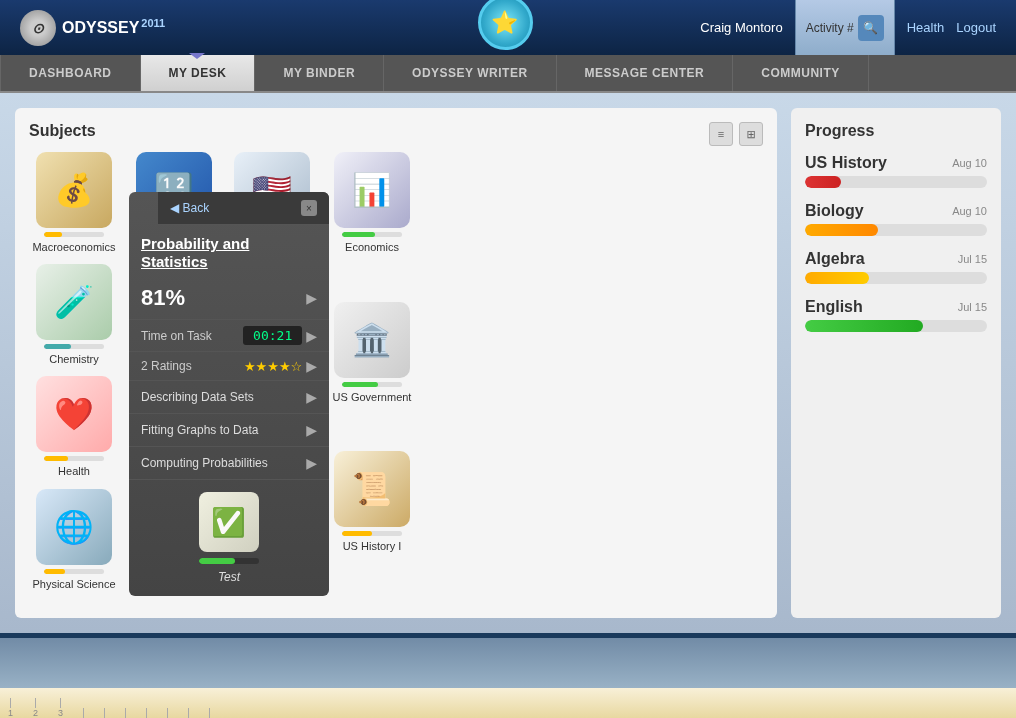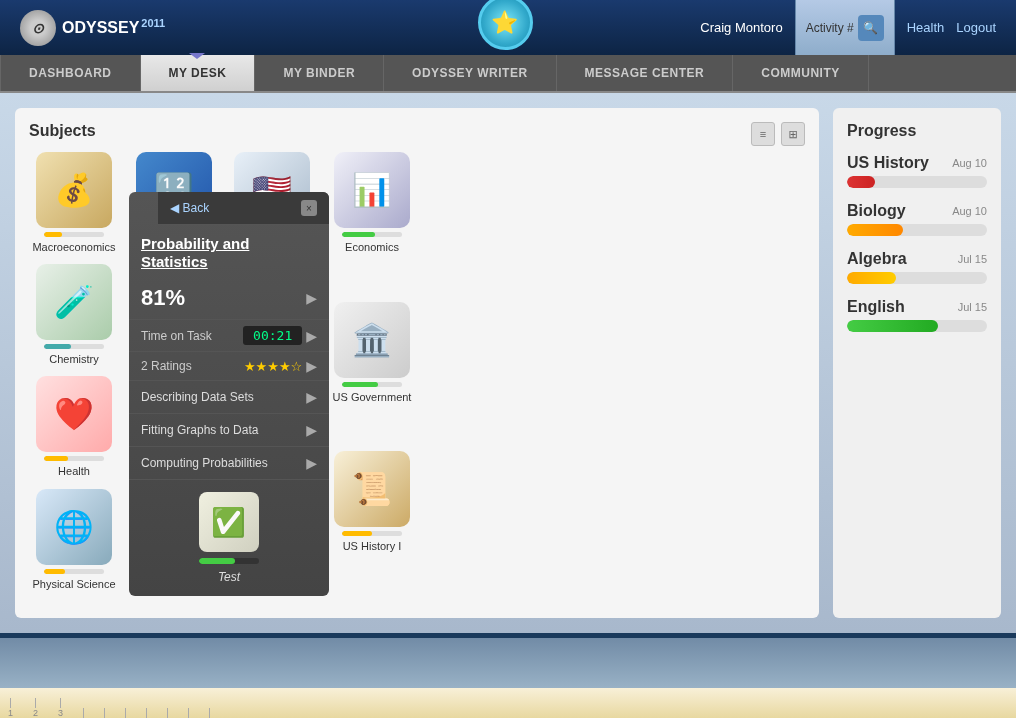--- a/index.html
+++ b/index.html
@@ -404,21 +404,21 @@
       display: grid;
       grid-template-columns: repeat(2, 90px);
       gap: 10px;
       margin-left: 4px;
     }
 
     
     .progress-panel {
       background: #f0f0f0;
       border-radius: 6px;
-      width: 168px;
+      width: 210px;
       padding: 14px;
       flex-shrink: 0;
     }
     .progress-title {
       font-size: 16px;
       font-weight: bold;
       color: #333;
       margin-bottom: 14px;
     }
     .progress-item {

